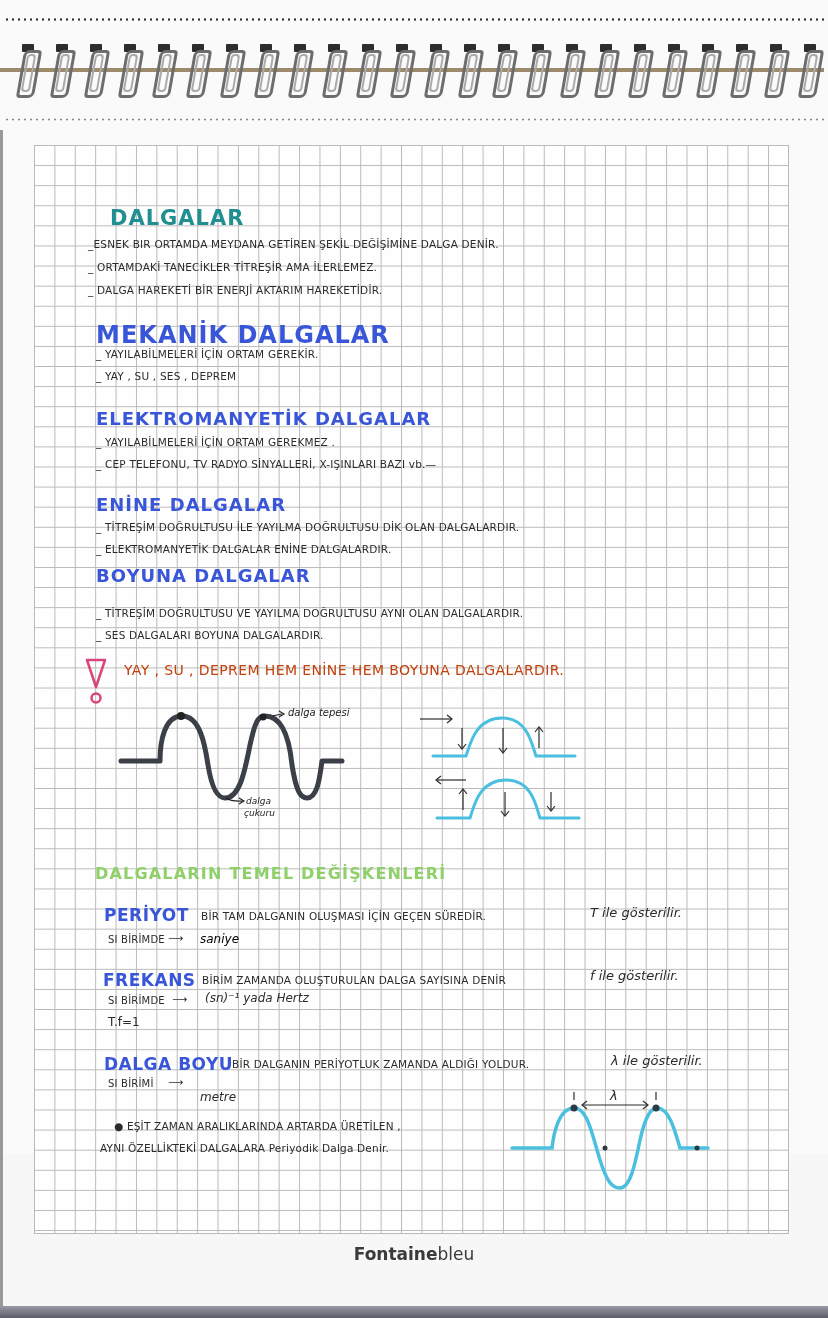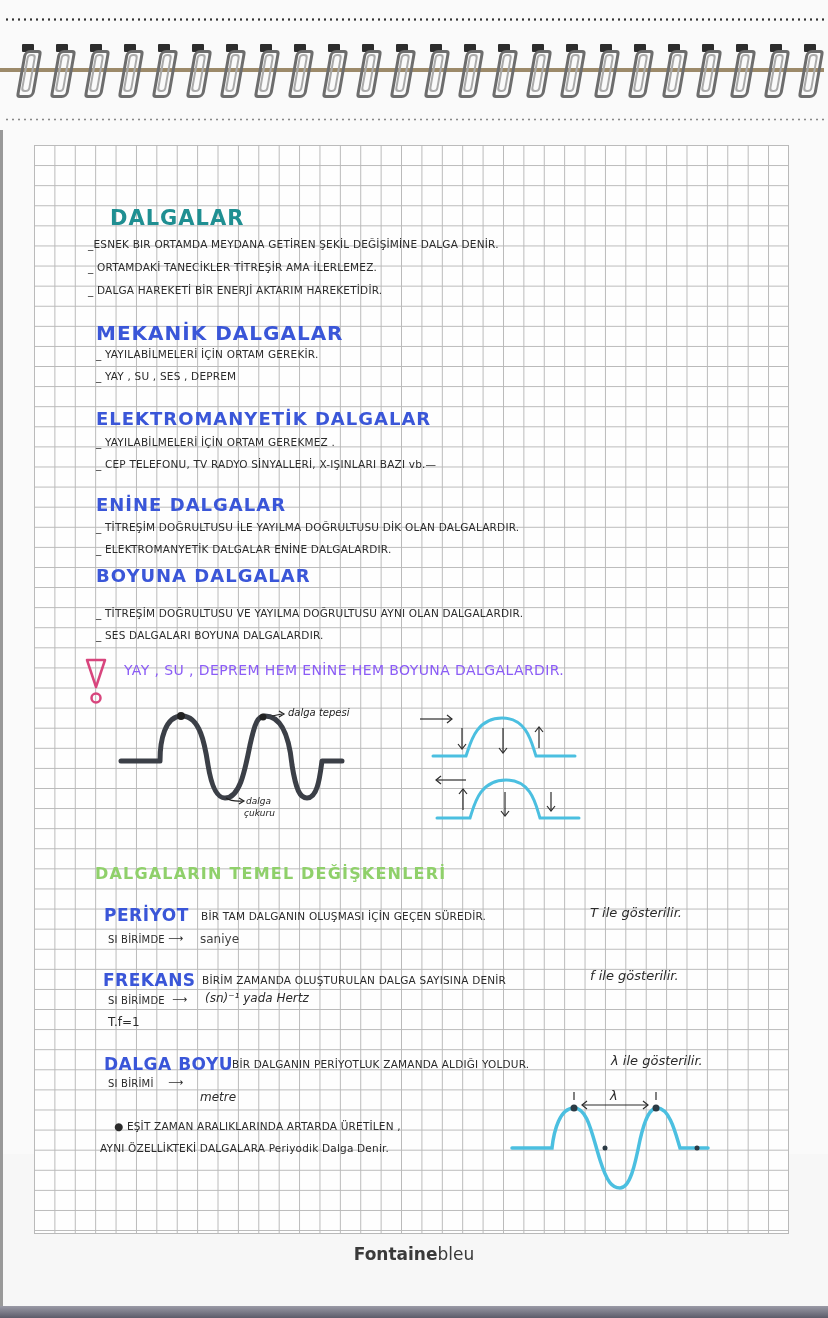--- a/index.html
+++ b/index.html
@@ -167,41 +167,41 @@
     </div>
   <div class="dots-bottom"></div>
 
   <div class="grid"></div>
 
   <div class="hw h1 teal" style="left:110px; top:206px; font-size:21px;">DALGALAR</div>
   <div class="hw line" style="left:88px; top:238px;">_ESNEK BIR ORTAMDA MEYDANA GETİREN ŞEKİL DEĞİŞİMİNE DALGA DENİR.</div>
   <div class="hw line" style="left:88px; top:261px;">_ ORTAMDAKİ TANECİKLER TİTREŞİR AMA İLERLEMEZ.</div>
   <div class="hw line" style="left:88px; top:284px;">_ DALGA HAREKETİ BİR ENERJİ AKTARIM HAREKETİDİR.</div>
 
-  <div class="hw h1 blue" style="left:96px; top:321px; font-size:20px;">MEKANİK DALGALAR</div>
+  <div class="hw h1 blue" style="left:96px; top:321px; font-size:24px;">MEKANİK DALGALAR</div>
   <div class="hw line" style="left:96px; top:348px;">_ YAYILABİLMELERİ İÇİN ORTAM GEREKİR.</div>
   <div class="hw line" style="left:96px; top:370px;">_ YAY , SU ,  SES , DEPREM</div>
 
   <div class="hw h1 blue" style="left:96px; top:408px; font-size:18px;">ELEKTROMANYETİK DALGALAR</div>
   <div class="hw line" style="left:96px; top:436px;">_ YAYILABİLMELERİ İÇİN ORTAM GEREKMEZ .</div>
   <div class="hw line" style="left:96px; top:458px;">_ CEP TELEFONU, TV RADYO SİNYALLERİ, X-IŞINLARI BAZI vb.—</div>
 
   <div class="hw h1 blue" style="left:96px; top:494px; font-size:18px;">ENİNE DALGALAR</div>
   <div class="hw line" style="left:96px; top:521px;">_ TİTREŞİM DOĞRULTUSU İLE YAYILMA DOĞRULTUSU DİK OLAN DALGALARDIR.</div>
   <div class="hw line" style="left:96px; top:543px;">_ ELEKTROMANYETİK DALGALAR ENİNE DALGALARDIR.</div>
 
   <div class="hw h1 blue" style="left:96px; top:565px; font-size:18px;">BOYUNA DALGALAR</div>
   <div class="hw line" style="left:96px; top:607px;">_ TİTREŞİM DOĞRULTUSU VE YAYILMA DOĞRULTUSU AYNI OLAN DALGALARDIR.</div>
   <div class="hw line" style="left:96px; top:629px;">_ SES DALGALARI BOYUNA DALGALARDIR.</div>
 
   <svg style="left:84px; top:657px;" width="24" height="52">
     <path d="M3 3 L21 3 L12 30 Z" fill="none" stroke="#d8457d" stroke-width="2.5" stroke-linejoin="round"></path>
     <circle cx="12" cy="41" r="4.5" fill="none" stroke="#d8457d" stroke-width="2.5"></circle>
   </svg>
-  <div class="hw" style="left:124px; top:662px; font-size:14px; color:#8b5cf6; letter-spacing:0.4px;">YAY , SU , DEPREM  HEM ENİNE HEM BOYUNA DALGALARDIR.</div>
+  <div class="hw" style="left:124px; top:662px; font-size:14px; color:#c2410c; letter-spacing:0.4px;">YAY , SU , DEPREM  HEM ENİNE HEM BOYUNA DALGALARDIR.</div>
 
   <svg style="left:0; top:0;" width="828" height="1318">
     <path d="M121 761 L160 761 C160 740 165 716 182 716 C200 716 205 745 208 765 C212 790 218 798 225 798 C240 798 245 770 250 745 C255 722 258 716 265 716 C285 716 290 745 292 765 C296 790 300 798 307 798 C318 798 320 775 322 761 L342 761" fill="none" stroke="#3b3f47" stroke-width="5" stroke-linecap="round" stroke-linejoin="round"></path>
     <circle cx="181" cy="716" r="4" fill="#222"></circle>
     <circle cx="263" cy="717" r="3.5" fill="#222"></circle>
     <path d="M272 716 L282 714" stroke="#222" stroke-width="1.2" fill="none"></path>
     <path d="M279 711 L284 714 L279 717" stroke="#222" stroke-width="1.2" fill="none"></path>
     <path d="M226 798 C232 802 238 801 243 801" stroke="#222" stroke-width="1.2" fill="none"></path>
     <path d="M239 798 L244 801 L239 804" stroke="#222" stroke-width="1.2" fill="none"></path>
   </svg>
@@ -236,21 +236,21 @@
     </g>
   </svg>
 
   <div class="hw h1 green" style="left:95px; top:864px; font-size:16px; letter-spacing:1.2px;">DALGALARIN TEMEL DEĞİŞKENLERİ</div>
 
   <div class="hw kw blue" style="left:104px; top:905px;">PERİYOT</div>
   <div class="hw line" style="left:201px; top:910px;">BİR TAM DALGANIN OLUŞMASI İÇİN GEÇEN SÜREDİR.</div>
   <div class="hw" style="left:590px; top:905px; font-size:13px; font-style:italic; color:#2b2b2b;text-align:center;">T ile gösterilir.</div>
   <div class="hw line" style="left:108px; top:934px; font-size:10px;">SI BİRİMDE</div>
   <div class="hw line" style="left:168px; top:932px;">⟶</div>
-  <div class="hw" style="left:200px; top:932px; font-size:12px; color:#404040;">saniye</div>
+  <div class="hw" style="left:200px; top:932px; font-size:12px; font-style:italic; color:#000000;">saniye</div>
 
   <div class="hw kw blue" style="left:103px; top:970px;">FREKANS</div>
   <div class="hw line" style="left:202px; top:974px;">BİRİM ZAMANDA OLUŞTURULAN DALGA SAYISINA DENİR</div>
   <div class="hw" style="left:590px; top:968px; font-size:13px; font-style:italic; color:#2b2b2b;">f ile gösterilir.</div>
   <div class="hw line" style="left:108px; top:995px; font-size:10px;">SI BİRİMDE</div>
   <div class="hw line" style="left:172px; top:993px;">⟶</div>
   <div class="hw" style="left:205px; top:991px; font-size:12px; font-style:italic; color:#2b2b2b;">(sn)⁻¹ yada Hertz</div>
   <div class="hw" style="left:108px; top:1015px; font-size:12px; color:#2b2b2b;">T.f=1</div>
 
   <div class="hw kw blue" style="left:104px; top:1054px;">DALGA BOYU</div>

